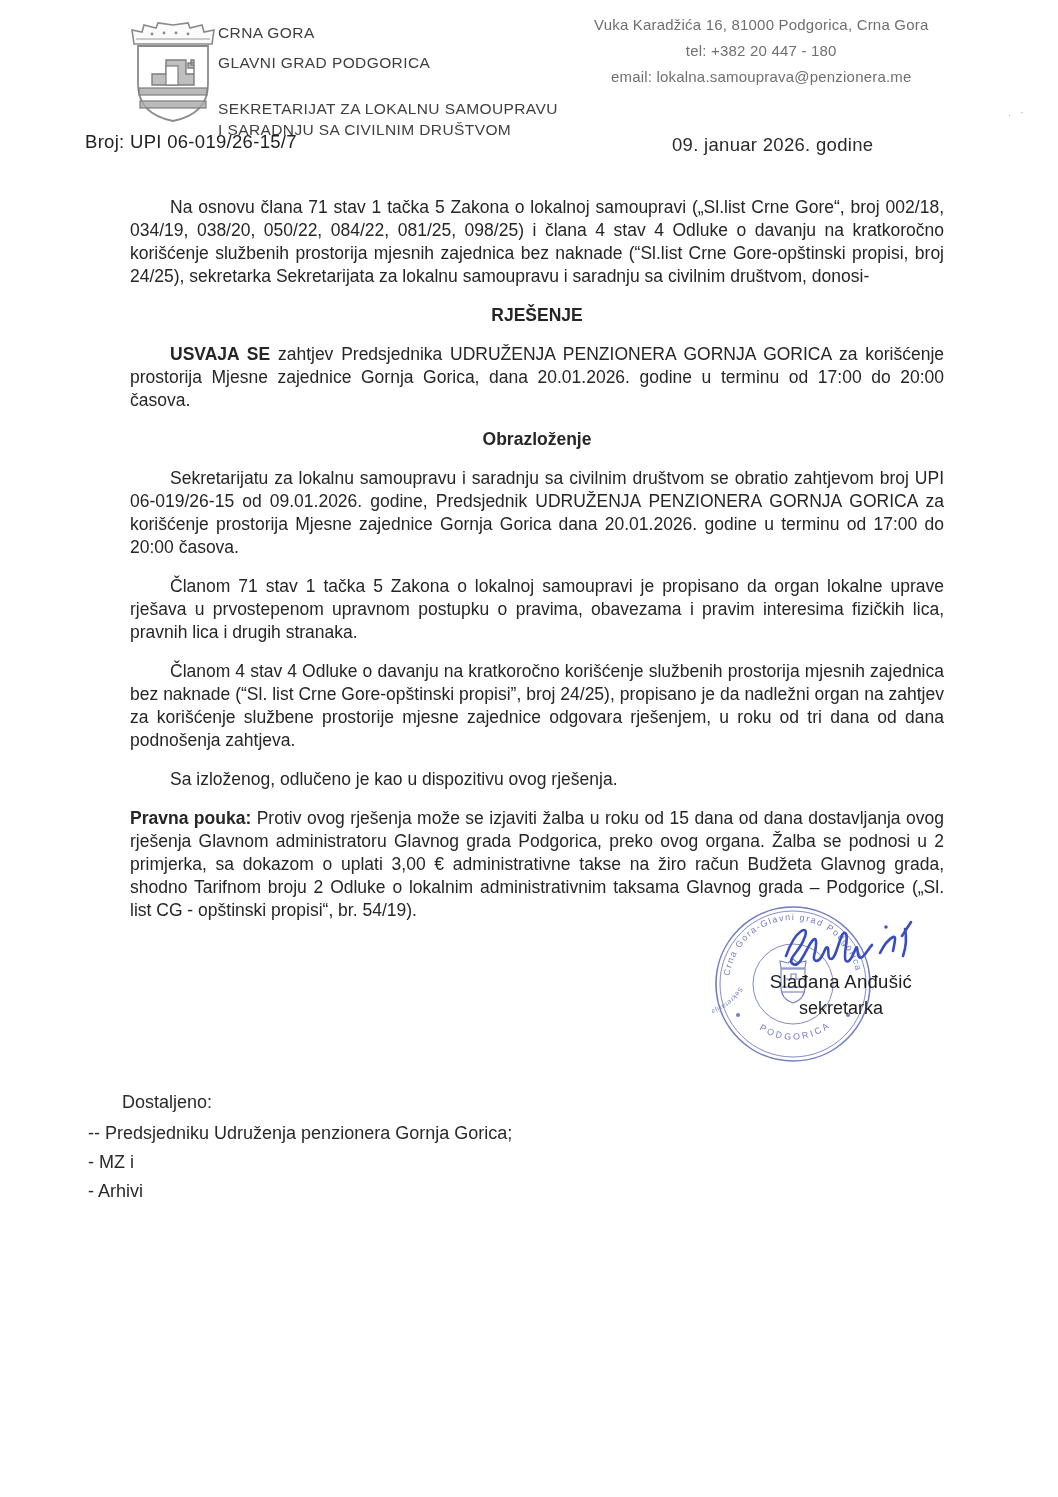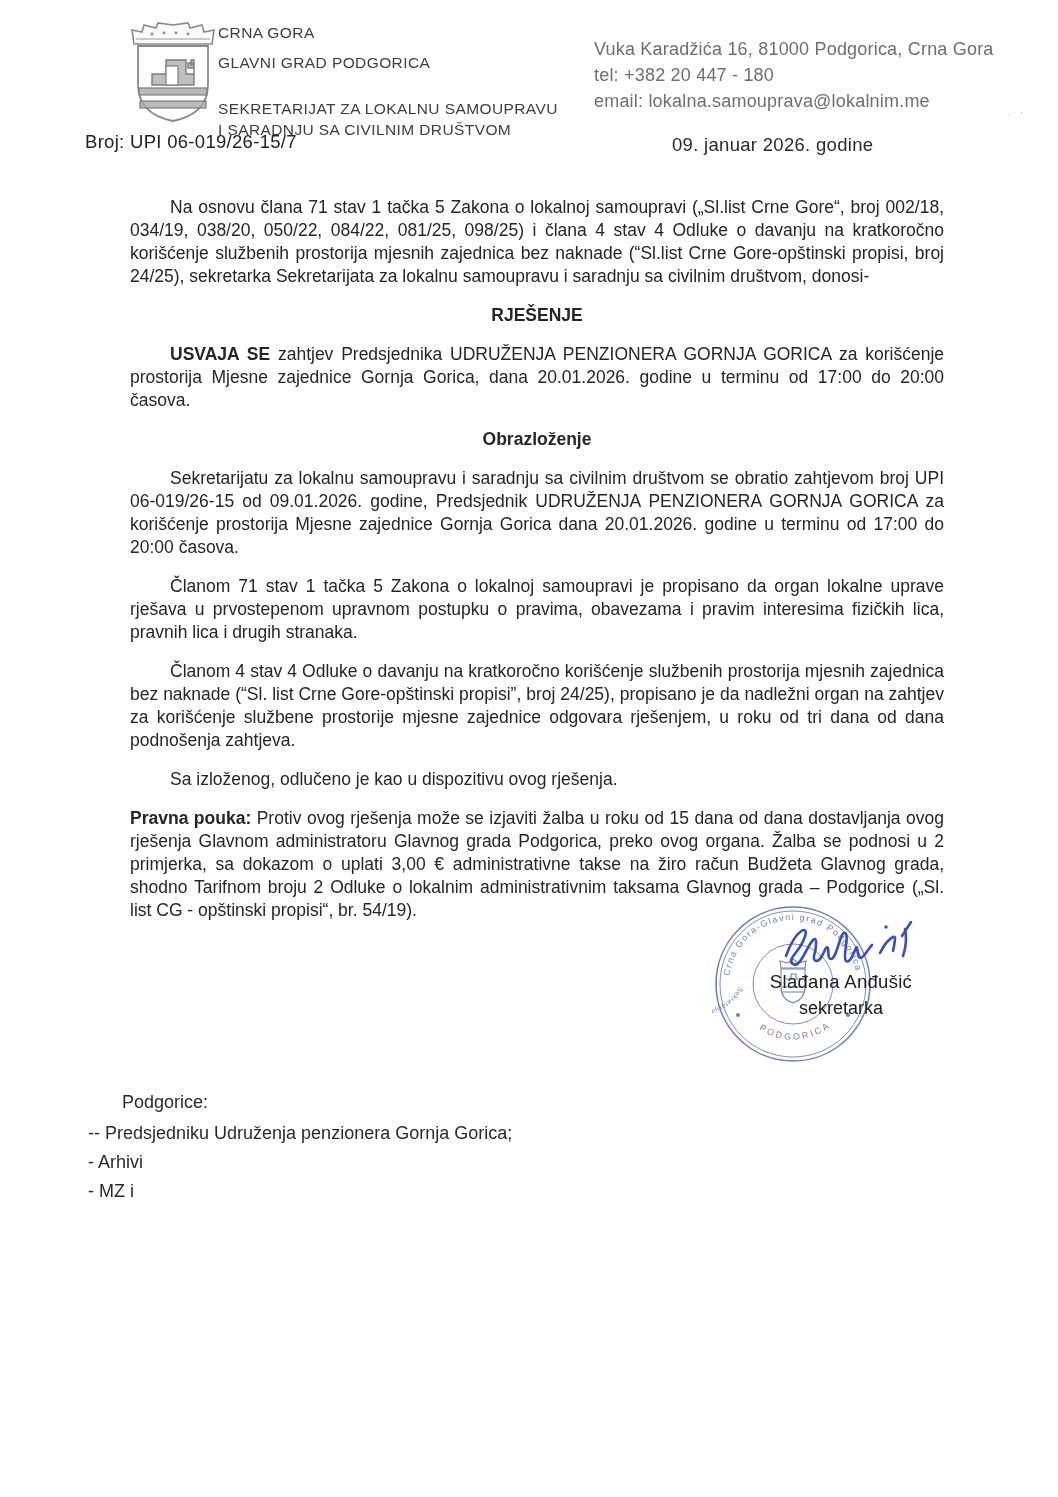--- a/index.html
+++ b/index.html
@@ -10,21 +10,21 @@
     font-family:"Liberation Sans", sans-serif;
     color:#2c2c2c;
     overflow:hidden;
   }
   
   .coat{position:absolute;left:130px;top:22px;}
   .org-block{position:absolute;left:218px;top:24px;color:#3f3f3f;font-size:15.5px;letter-spacing:.4px;}
   .org-block .l1{margin-bottom:12px;}
   .org-block .l2{margin-bottom:28px;}
   .org-block .l3{margin-bottom:3px;}
-  .contact-block{position:absolute;left:594px;top:36px;color:#6f6f6f;font-size:18px;line-height:26px;letter-spacing:.2px;}
+  .contact-block{position:absolute;left:594px;top:12px;color:#6f6f6f;font-size:15px;line-height:26px;letter-spacing:.2px;text-align:center;}
   .ref-number{position:absolute;left:85px;top:131px;font-size:18.5px;color:#222;letter-spacing:.3px;}
   .doc-date{position:absolute;left:672px;top:134px;font-size:18.5px;color:#2a2a2a;letter-spacing:.3px;}
   .smudge{position:absolute;left:1008px;top:106px;color:#b9b9b9;font-size:11px;letter-spacing:3px;}
   
   .body-text{
     position:absolute;left:114px;top:180px;width:846px;
     font-size:17.5px;line-height:23px;text-align:justify;color:#262626;
   }
   .body-text p{margin:16px;}
   .indent{text-indent:40px;}
@@ -72,21 +72,21 @@
   <div class="org-block">
     <div class="l1">CRNA GORA</div>
     <div class="l2">GLAVNI GRAD PODGORICA</div>
     <div class="l3">SEKRETARIJAT ZA LOKALNU SAMOUPRAVU</div>
     <div class="l4">I SARADNJU SA CIVILNIM DRUŠTVOM</div>
   </div>
 
   <div class="contact-block">
     <div>Vuka Karadžića 16, 81000 Podgorica, Crna Gora</div>
     <div>tel: +382 20 447 - 180</div>
-    <div>email: lokalna.samouprava@lokalnim.me</div>
+    <div>email: lokalna.samouprava@penzionera.me</div>
   </div>
 
   <div class="ref-number">Broj: UPI 06-019/26-15/7</div>
   <div class="doc-date">09. januar 2026. godine</div>
   <div class="smudge">. ·</div>
 
   <div class="body-text">
     <p class="indent">Na osnovu člana 71 stav 1 tačka 5 Zakona o lokalnoj samoupravi („Sl.list Crne Gore“, broj 002/18, 034/19, 038/20, 050/22, 084/22, 081/25, 098/25) i člana 4 stav 4  Odluke o davanju na kratkoročno korišćenje službenih prostorija mjesnih zajednica bez naknade (“Sl.list Crne Gore-opštinski propisi, broj 24/25), sekretarka Sekretarijata za lokalnu samoupravu i saradnju sa civilnim društvom, donosi-</p>
 
     <p class="center-head h-rjesenje">RJEŠENJE</p>
@@ -145,19 +145,19 @@
       <circle cx="130" cy="15" r="1.7" fill="#3a4dc0" stroke="none"></circle>
     </g>
   </svg>
 
   <div class="signer">
     <div class="name">Slađana Anđušić</div>
     <div class="title">sekretarka</div>
   </div>
 
   <div class="delivery">
-    <div class="label">Podgorice:</div>
+    <div class="label">Dostaljeno:</div>
     <div>-- Predsjedniku Udruženja penzionera Gornja Gorica;</div>
+    <div>- MZ i</div>
     <div>- Arhivi</div>
-    <div>- MZ i</div>
   </div>
 
 </div>
 
 </body></html>

